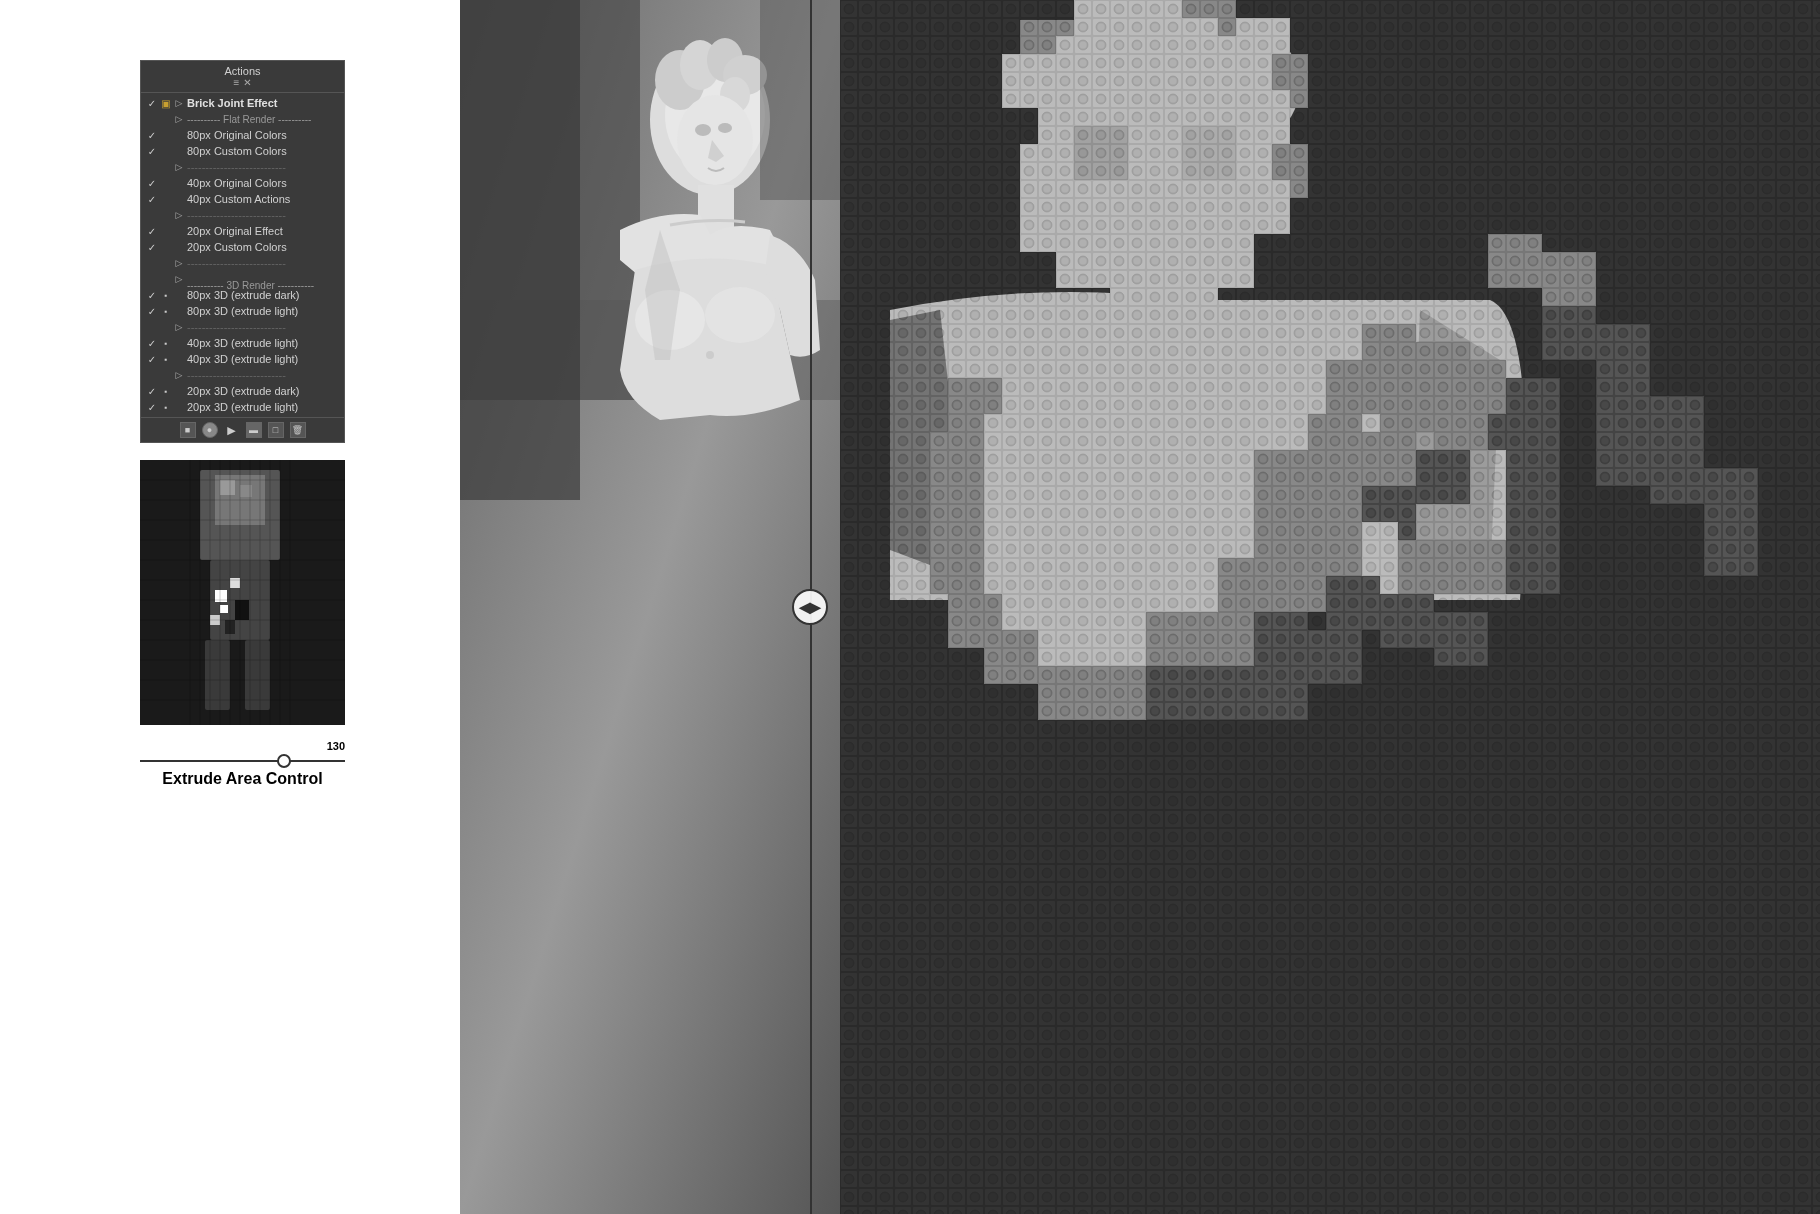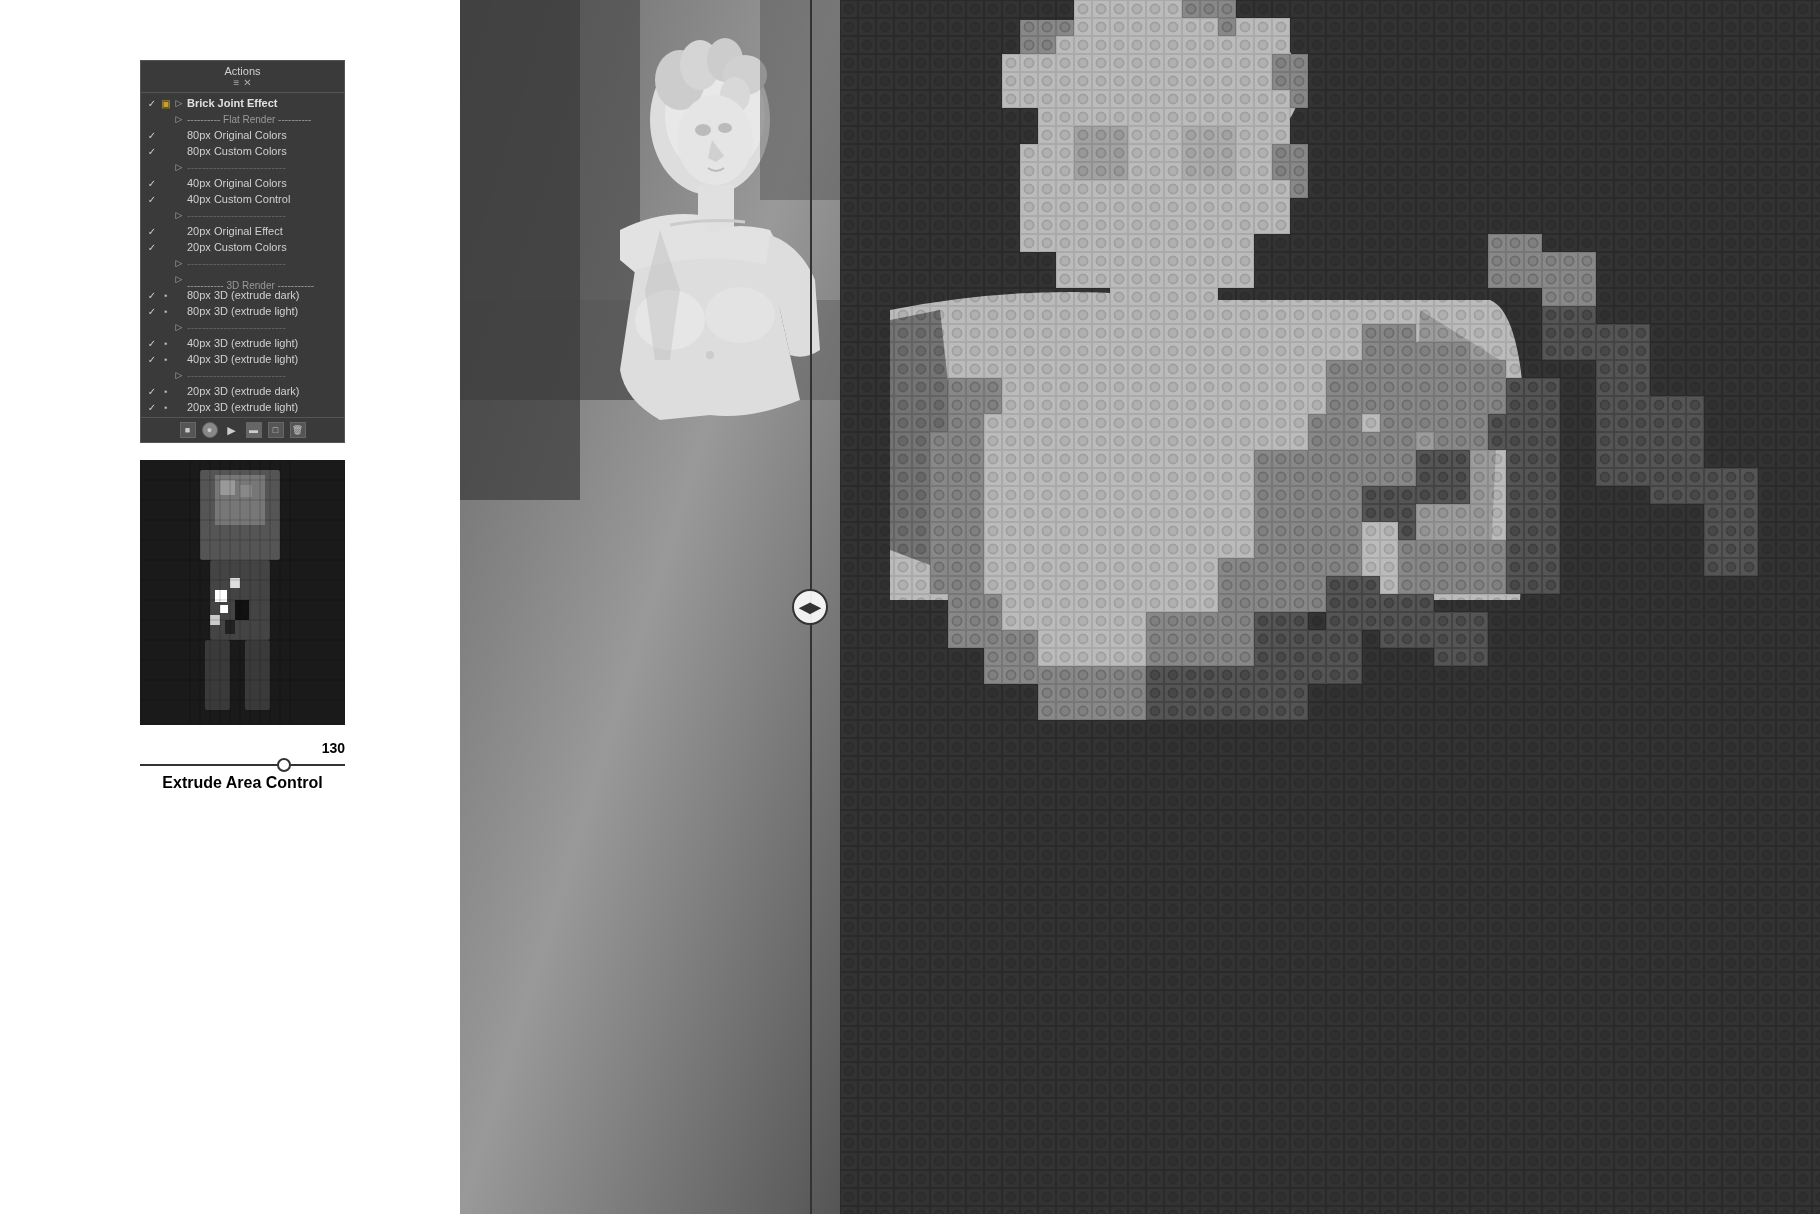--- a/index.html
+++ b/index.html
@@ -144,21 +144,21 @@
     
     .slider-area {
       position: absolute;
       left: 140px;
       top: 740px;
       width: 205px;
     }
 
     .slider-value {
       text-align: right;
-      font-size: 14px;
+      font-size: 11px;
       font-weight: bold;
       color: #000;
       margin-bottom: 4px;
     }
 
     .slider-track {
       position: relative;
       width: 100%;
       height: 2px;
       background: #333;
@@ -302,21 +302,21 @@
       <span class="check-col">✓</span>
       <span class="icon-col"></span>
       <span class="expand-col"></span>
       <span class="label-col">40px Original Colors</span>
     </div>
 
     <div class="action-row">
       <span class="check-col">✓</span>
       <span class="icon-col"></span>
       <span class="expand-col"></span>
-      <span class="label-col">40px Custom Control</span>
+      <span class="label-col">40px Custom Actions</span>
     </div>
 
     <div class="action-row">
       <span class="check-col"></span>
       <span class="icon-col"></span>
       <span class="expand-col">▷</span>
       <span class="label-col" style="color:#666;">---------------------------</span>
     </div>
 
     <div class="action-row">

